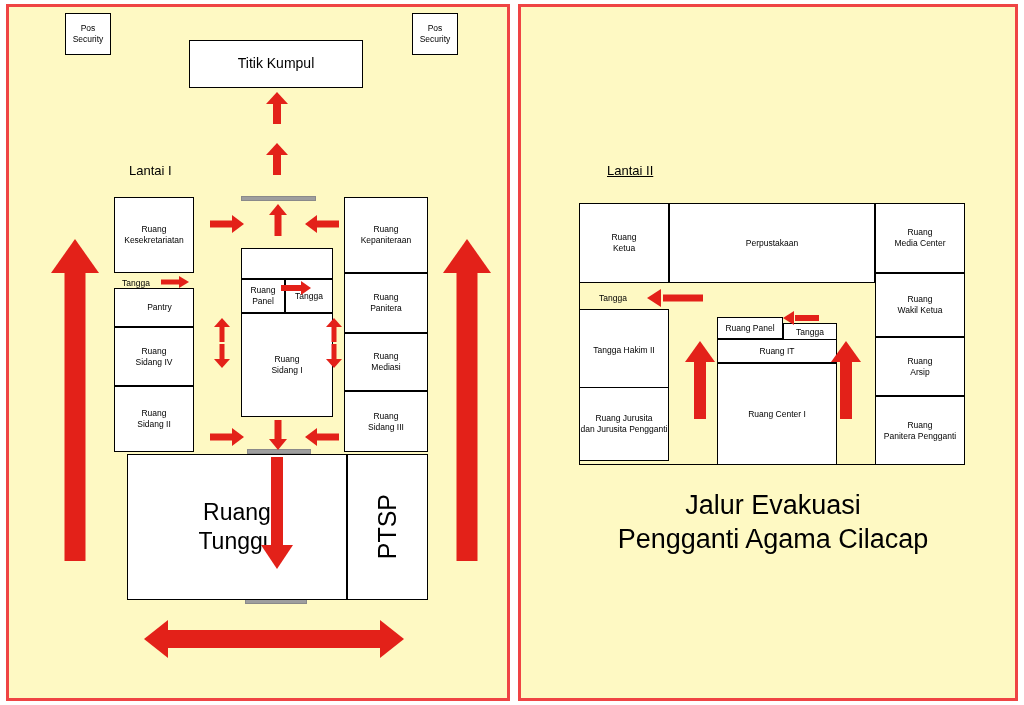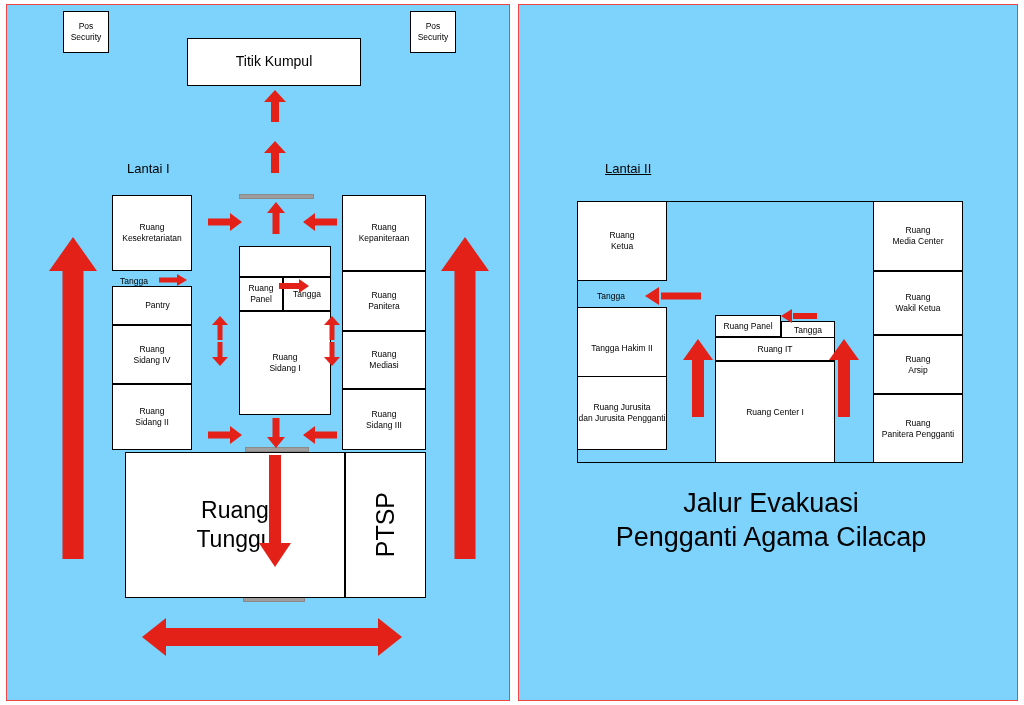--- a/index.html
+++ b/index.html
@@ -1,19 +1,19 @@
 <!DOCTYPE html>
 <html><head>
 <meta charset="utf-8">
 <style>
   html,body{margin:0;padding:0;background:#ffffff;}
   body{font-family:"Liberation Sans", sans-serif;}
   #page{position:relative;width:1024px;height:705px;background:#ffffff;overflow:hidden;}
 
-  .panel{position:absolute;border:1px solid #ef4444;background:#7dd3fc;box-sizing:border-box;}
+  .panel{position:absolute;border:3px solid #ef4444;background:#fef9c3;box-sizing:border-box;}
   #panel-left{left:6px;top:4px;width:504px;height:697px;}
   #panel-right{left:518px;top:4px;width:500px;height:697px;}
 
   .room{position:absolute;border:1px solid #000;box-sizing:border-box;background:#fff;
         display:flex;align-items:center;justify-content:center;text-align:center;
         font-size:8.5px;line-height:1.25;color:#000;padding:1px;}
   .room.big{font-size:23px;}
   .label{position:absolute;font-size:13px;color:#000;}
   .smalltext{position:absolute;font-size:8.5px;color:#000;}
 
@@ -189,36 +189,37 @@
     </div>
   </div>
 
   <div class="panel" id="panel-right">
 
     <div class="label" style="left:86px;top:156px;text-decoration:underline;">Lantai II</div>
 
     <div class="room" style="left:58px;top:196px;width:90px;height:80px;white-space:pre;">Ruang
 Ketua</div>
 
+    <div class="room" style="left:148px;top:196px;width:206px;height:80px;">Perpustakaan</div>
 
     <div class="room" style="left:354px;top:196px;width:90px;height:70px;white-space:pre;">Ruang
 Media Center</div>
 
     <div class="room" style="left:354px;top:266px;width:90px;height:64px;white-space:pre;">Ruang
 Wakil Ketua</div>
 
     <div class="room" style="left:354px;top:330px;width:90px;height:59px;white-space:pre;">Ruang
 Arsip</div>
 
     <div class="room" style="left:354px;top:389px;width:90px;height:69px;white-space:pre;">Ruang
 Panitera Pengganti</div>
 
     <div class="room" style="left:58px;top:302px;width:90px;height:82px;">Tangga Hakim II</div>
 
-    <div class="room" style="left:58px;top:371px;width:90px;height:74px;white-space:pre;">Ruang Jurusita
+    <div class="room" style="left:58px;top:380px;width:90px;height:74px;white-space:pre;">Ruang Jurusita
 dan Jurusita Pengganti</div>
 
     <div class="room" style="left:196px;top:310px;width:66px;height:22px;">Ruang Panel</div>
     <div class="room" style="left:262px;top:316px;width:54px;height:18px;">Tangga</div>
     <div class="room" style="left:196px;top:332px;width:120px;height:24px;">Ruang IT</div>
     <div class="room" style="left:196px;top:356px;width:120px;height:102px;">Ruang Center I</div>
 
     <div class="room" style="left:58px;top:196px;width:386px;height:262px;pointer-events:none;background:transparent;"></div>
 
     <div class="smalltext" style="left:78px;top:286px;">Tangga</div>

